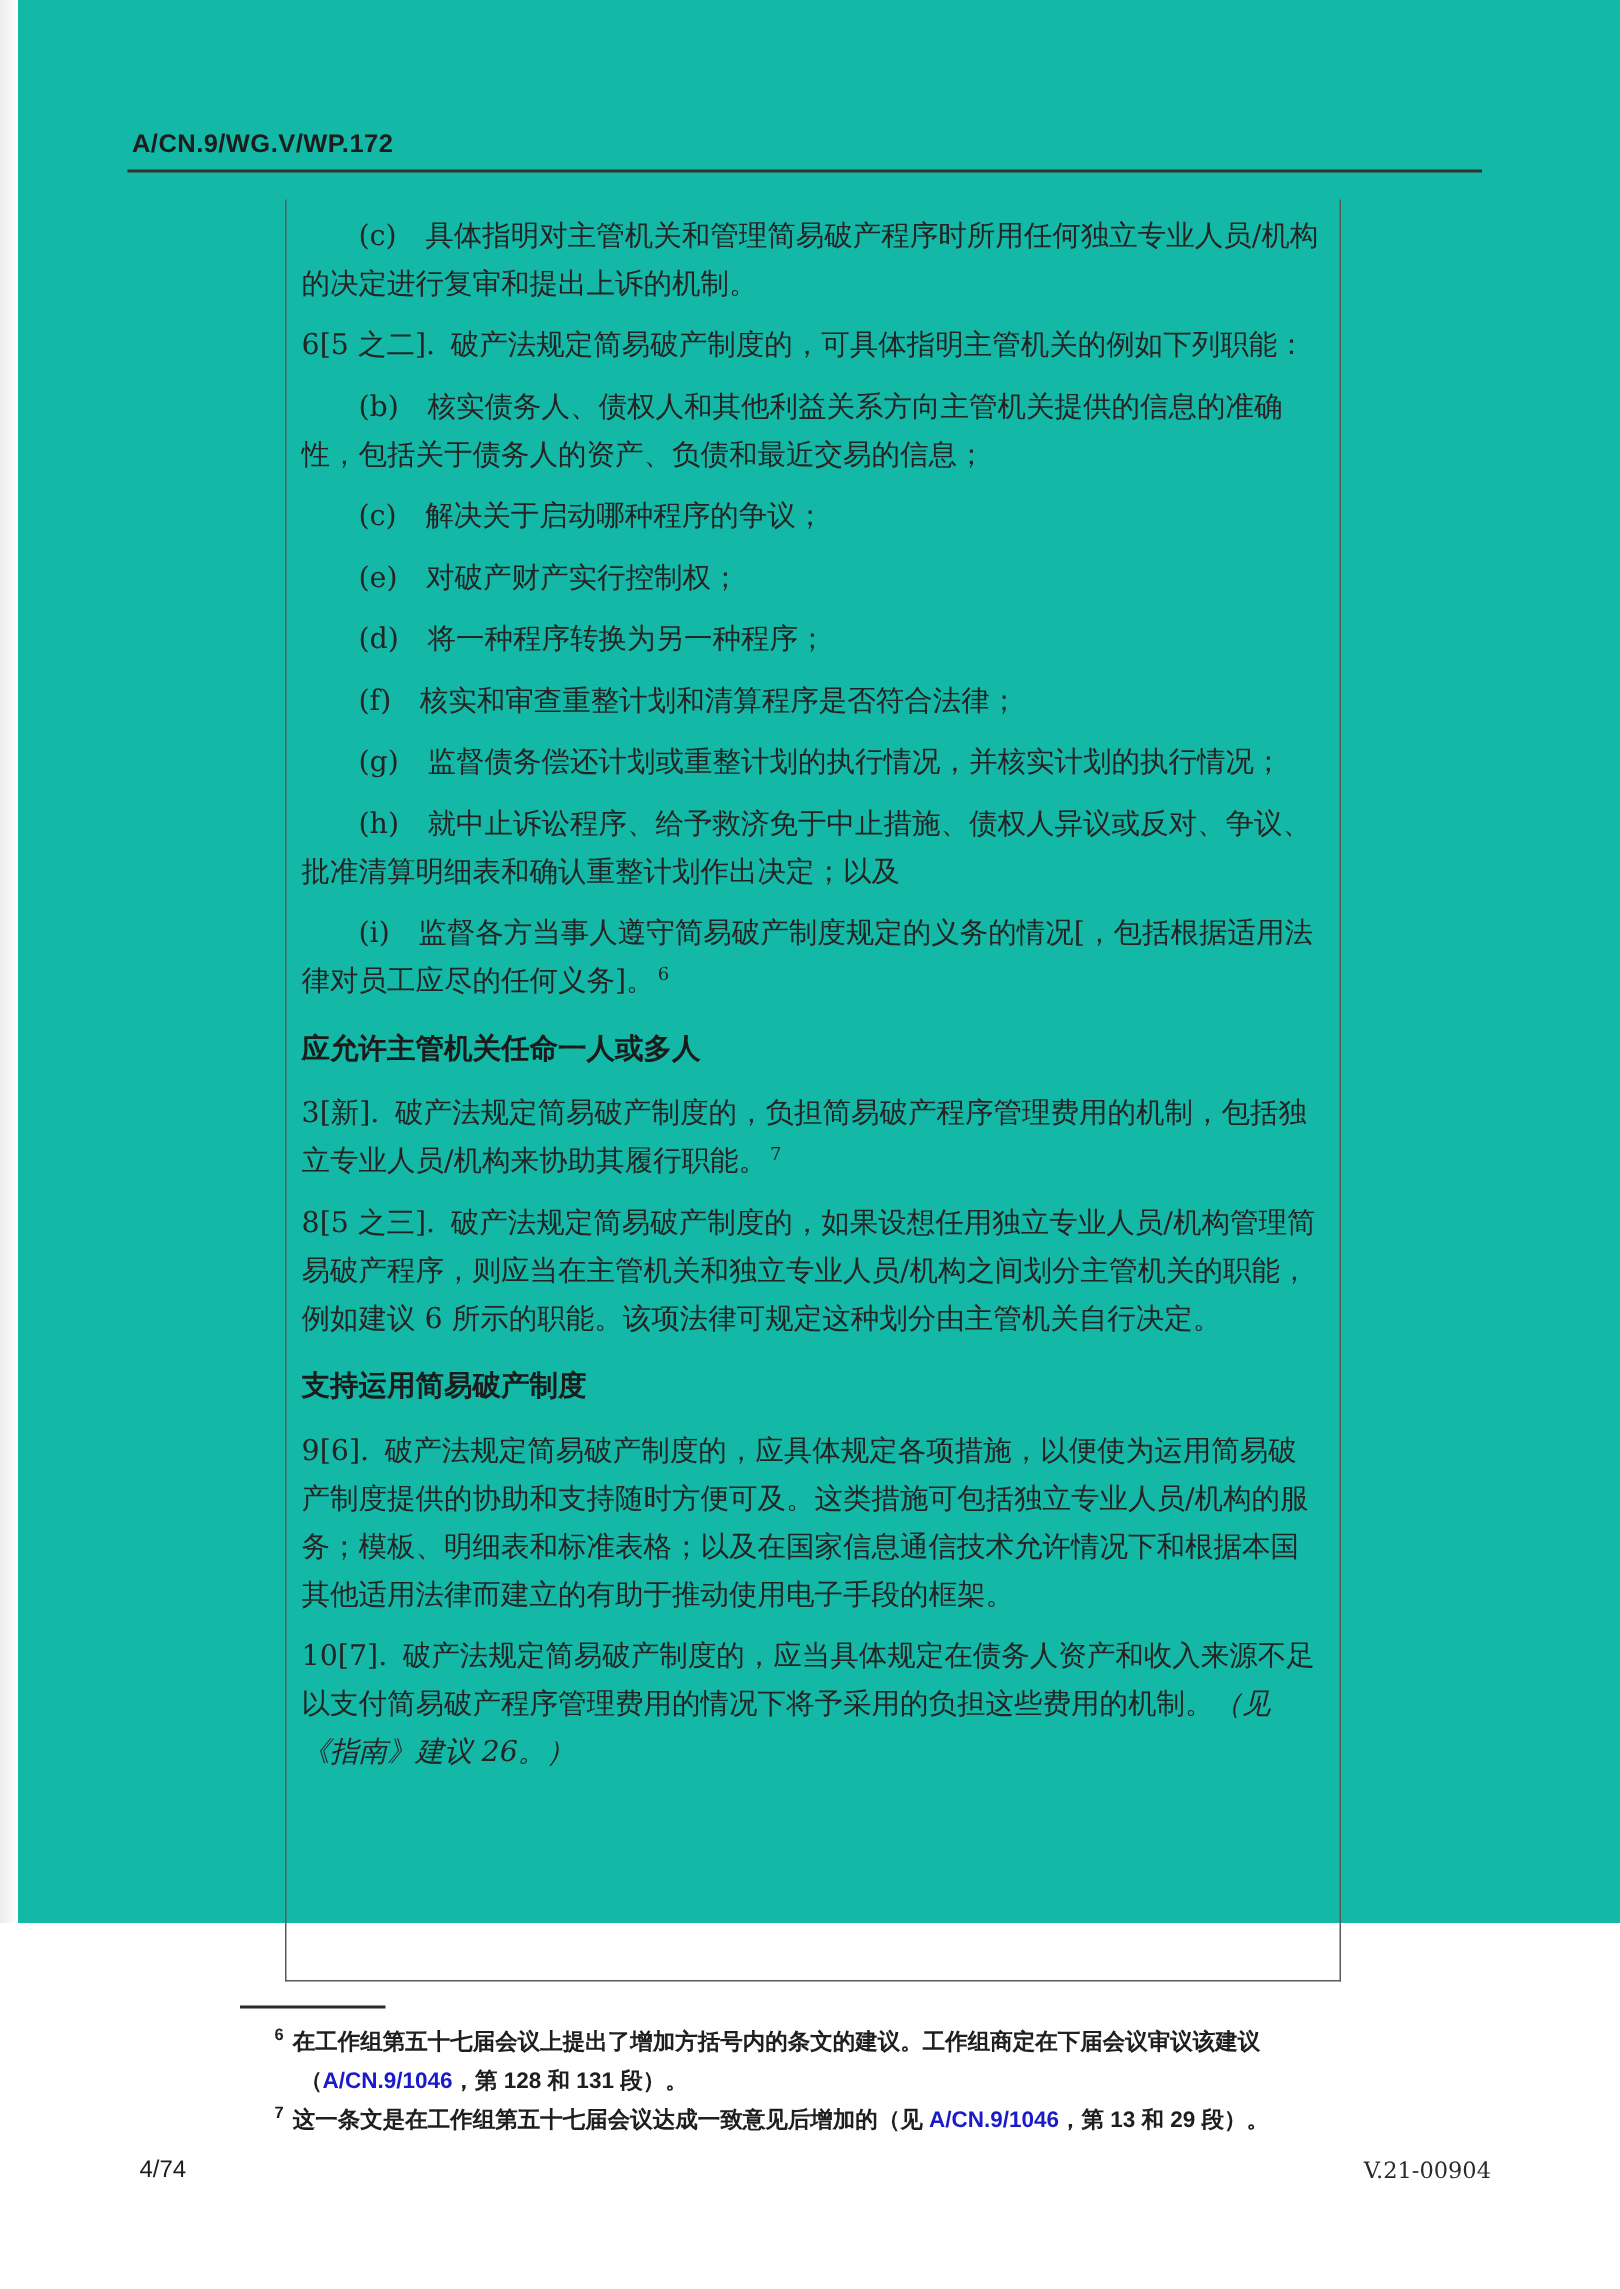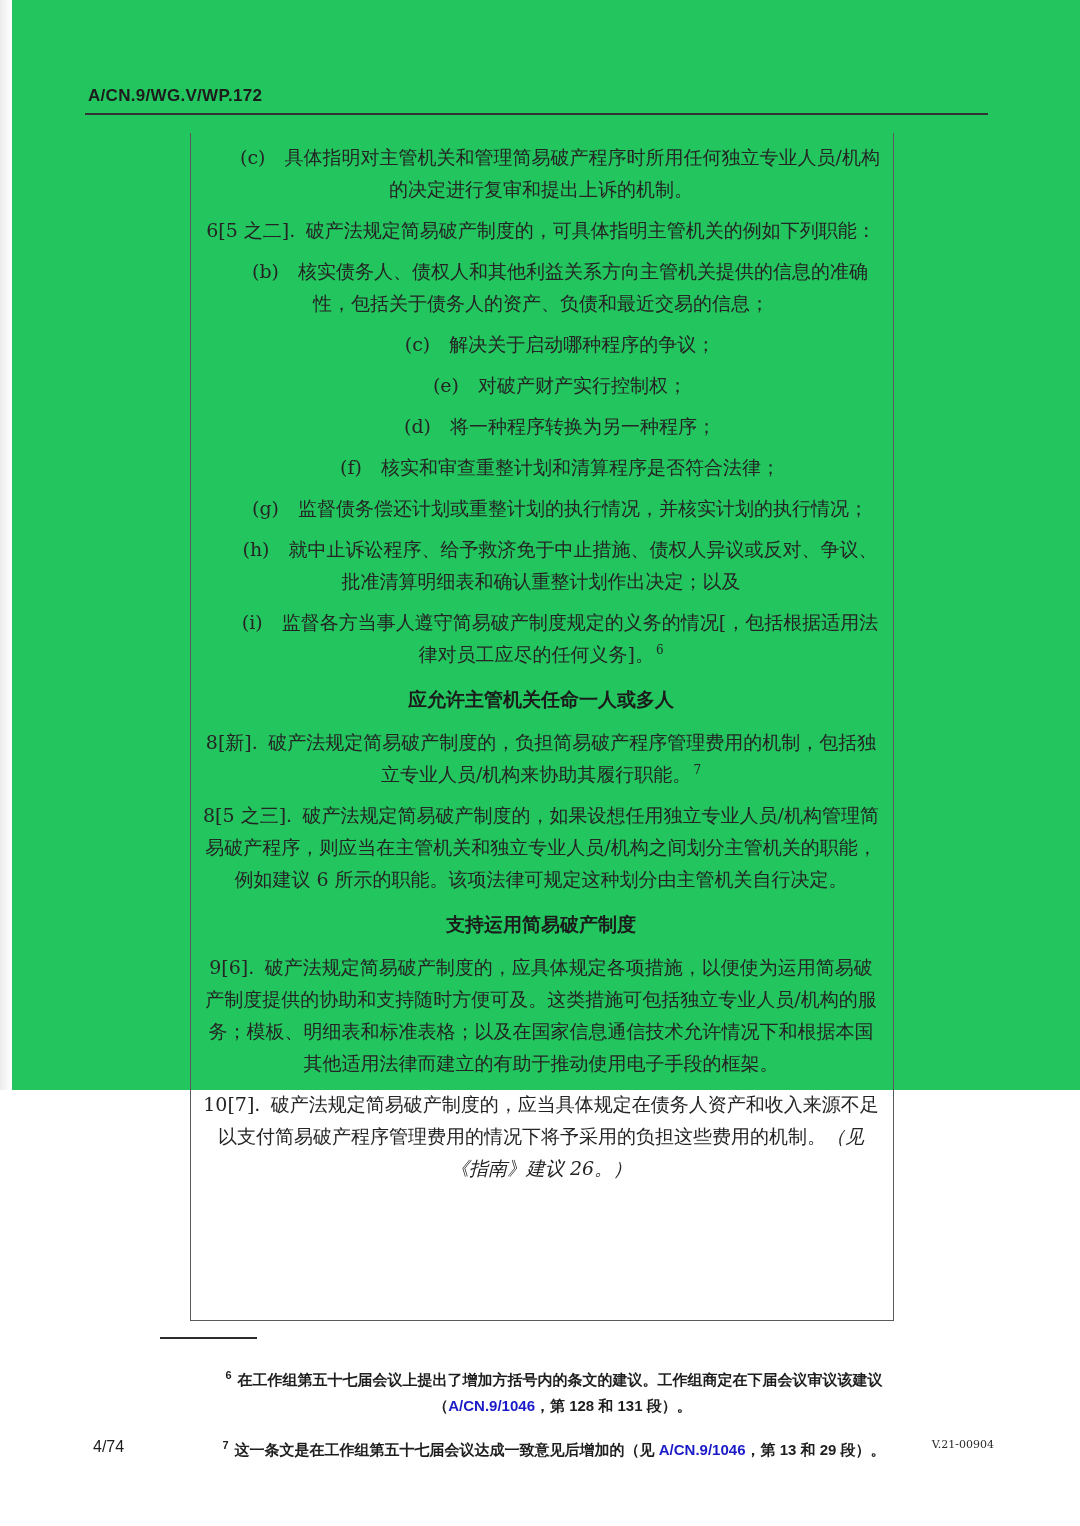--- a/index.html
+++ b/index.html
@@ -4,21 +4,21 @@
 <style>
   html,body{margin:0;padding:0;}
   body{
     width:1080px;height:1526px;
     background:#ffffff;
     font-family:"DejaVu Serif","Liberation Serif",serif;
     color:#222;
     overflow:hidden;
     position:relative;
   }
-  .page{position:relative;width:1080px;height:1090px;background:#22c55e;text-align:center;}
+  .page{position:relative;width:1080px;height:1282px;background:#14b8a6;}
   
   .page::before{content:"";position:absolute;left:0;top:0;bottom:0;width:12px;
     background:linear-gradient(90deg,#ececec,#ffffff);pointer-events:none;}
 
   
   .doc-symbol{
     position:absolute;left:88px;top:86px;
     font-family:"Liberation Sans","DejaVu Sans",sans-serif;
     font-weight:bold;font-size:17px;letter-spacing:.3px;color:#1c1c1c;
   }
@@ -48,34 +48,34 @@
   sup.fnref{font-size:12px;line-height:0;vertical-align:super;margin-left:2px;}
   .italic-note{font-style:italic;}
 
   
   .footnote-sep{position:absolute;left:160px;top:1337px;width:97px;height:2px;background:#2b2b2b;}
   .footnotes{
     position:absolute;left:183px;top:1349px;width:742px;
     font-family:"Liberation Sans","DejaVu Sans",sans-serif;
     font-size:15px;line-height:26px;font-weight:600;color:#1e1e1e;
   }
-  .footnote{padding-left:17px;text-indent:-17px;margin:18px;}
+  .footnote{padding-left:17px;text-indent:-17px;margin:0;}
   .fn-marker{font-size:11px;vertical-align:super;line-height:0;margin-right:6px;font-weight:600;}
   .fn-link{color:#1a1ac8;text-decoration:none;font-weight:bold;cursor:pointer;}
 
   
   .footer-page{
     position:absolute;left:93px;top:1438px;
     font-family:"Liberation Sans","DejaVu Sans",sans-serif;
     font-weight:normal;font-size:16px;color:#1c1c1c;
   }
   .footer-ref{
     position:absolute;right:86px;top:1438px;
     font-family:"DejaVu Serif","Liberation Serif",serif;
-    font-size:11px;color:#2a2a2a;
+    font-size:15px;color:#2a2a2a;
   }
 </style>
 </head>
 <body>
 
 <div class="page">
 
   <div class="doc-symbol">A/CN.9/WG.V/WP.172</div>
   <div class="header-rule"></div>
 
@@ -98,21 +98,21 @@
     <p class="blk li"><span class="li-label">(f)</span><span>核实和审查重整计划和清算程序是否符合法律；</span></p>
 
     <p class="blk li"><span class="li-label">(g)</span><span>监督债务偿还计划或重整计划的执行情况，并核实计划的执行情况；</span></p>
 
     <p class="blk li"><span class="li-label">(h)</span><span>就中止诉讼程序、给予救济免于中止措施、债权人异议或反对、争议、批准清算明细表和确认重整计划作出决定；以及</span></p>
 
     <p class="blk li"><span class="li-label">(i)</span><span>监督各方当事人遵守简易破产制度规定的义务的情况[，包括根据适用法律对员工应尽的任何义务]。</span><sup class="fnref">6</sup></p>
 
     <p class="blk heading">应允许主管机关任命一人或多人</p>
 
-    <p class="blk para"><span class="para-num">8[新].</span><span>破产法规定简易破产制度的，负担简易破产程序管理费用的机制，包括独立专业人员/机构来协助其履行职能。</span><sup class="fnref">7</sup></p>
+    <p class="blk para"><span class="para-num">3[新].</span><span>破产法规定简易破产制度的，负担简易破产程序管理费用的机制，包括独立专业人员/机构来协助其履行职能。</span><sup class="fnref">7</sup></p>
 
 
     <p class="blk para"><span class="para-num">8[5 之三].</span><span>破产法规定简易破产制度的，如果设想任用独立专业人员/机构管理简易破产程序，则应当在主管机关和独立专业人员/机构之间划分主管机关的职能，例如建议 6 所示的职能。该项法律可规定这种划分由主管机关自行决定。</span></p>
 
     <p class="blk heading">支持运用简易破产制度</p>
 
     <p class="blk para"><span class="para-num">9[6].</span><span>破产法规定简易破产制度的，应具体规定各项措施，以便使为运用简易破产制度提供的协助和支持随时方便可及。这类措施可包括独立专业人员/机构的服务；模板、明细表和标准表格；以及在国家信息通信技术允许情况下和根据本国其他适用法律而建立的有助于推动使用电子手段的框架。</span></p>
 
 
     <p class="blk para"><span class="para-num">10[7].</span><span>破产法规定简易破产制度的，应当具体规定在债务人资产和收入来源不足以支付简易破产程序管理费用的情况下将予采用的负担这些费用的机制。</span><span class="italic-note">（见《指南》建议 26。）</span></p>

